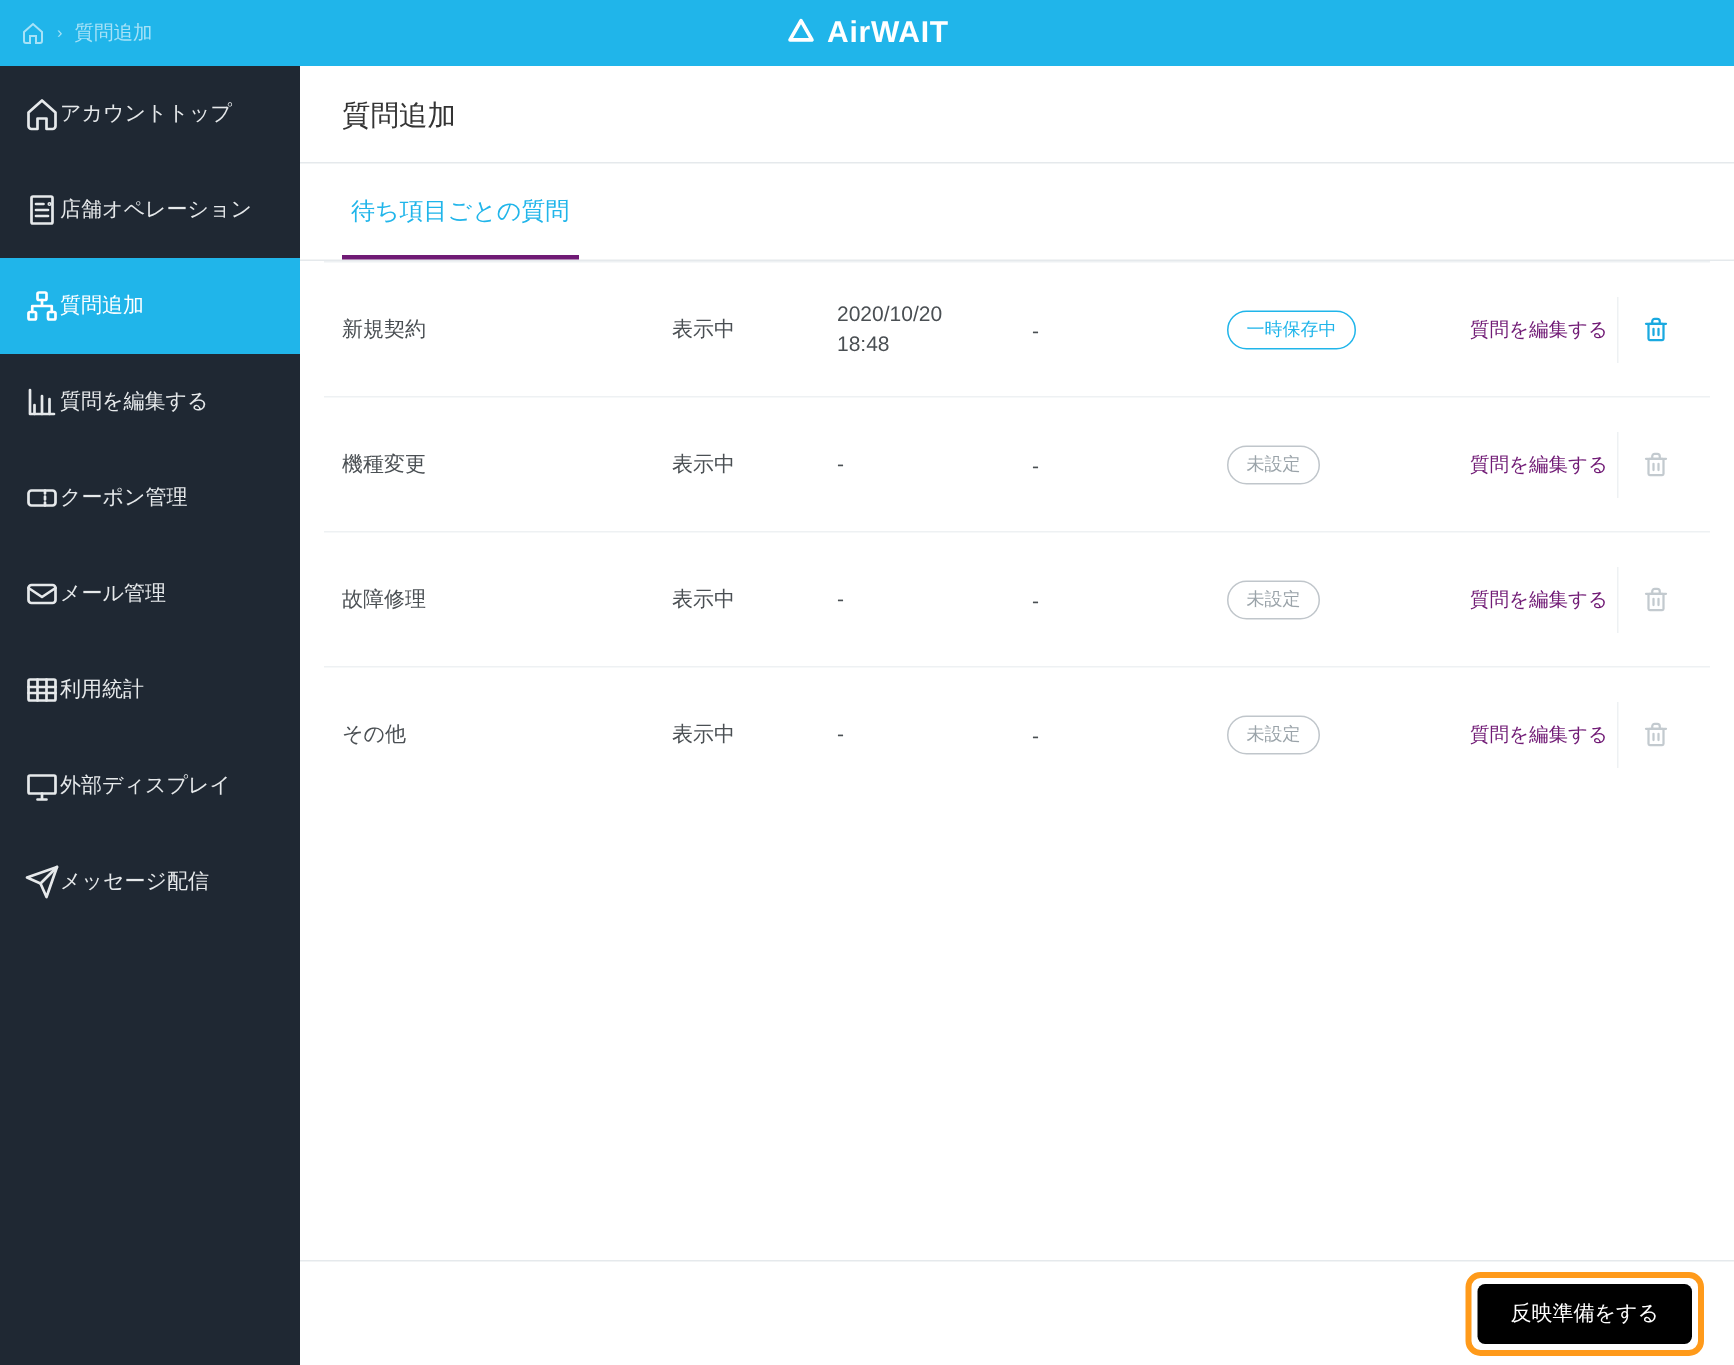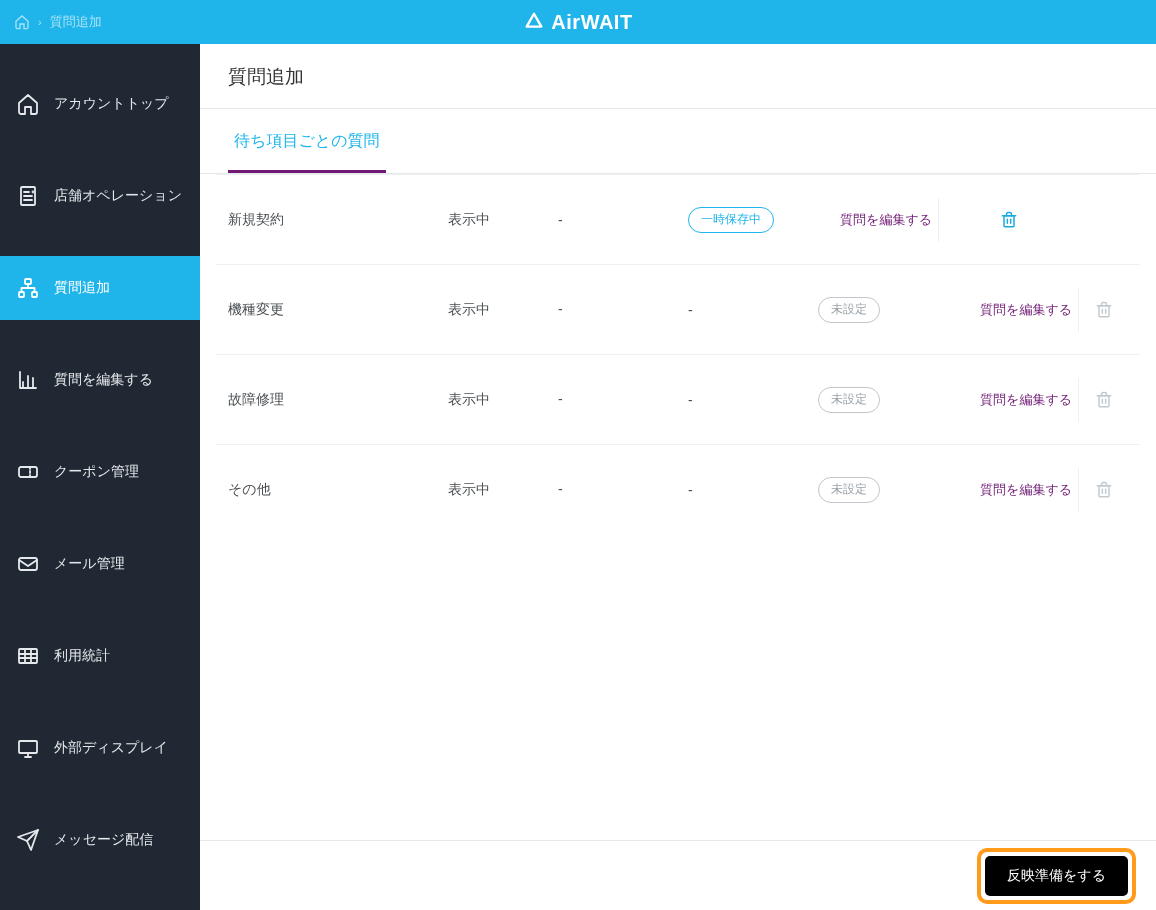--- a/index.html
+++ b/index.html
@@ -15,21 +15,21 @@
 .brand { margin: 0 auto; display: flex; align-items: center; gap: 6px; }
 .brand-logo { display:inline-flex; }
 .brand-text { font-size: 20px; font-weight: 700; letter-spacing: 0.5px; }
 .brand-text .wait { font-weight: 700; }
 
 
 .body { flex: 1; display: flex; min-height: 0; }
 
 
 .sidebar { width: 200px; background: #1f2833; color: #e6e9eb; display: flex; flex-direction: column; }
-.side-item { height: 64px; display: flex; align-items: center; gap: 14px; padding: 0 16px; cursor: pointer; font-size: 14px; color: #e6e9eb; margin-top: 28px; }
+.side-item { height: 64px; display: flex; align-items: center; padding: 0 16px; cursor: pointer; font-size: 14px; color: #e6e9eb; }
 .side-item.active { background: #20b5ea; color: #fff; }
 .side-item .ic { width: 24px; height: 24px; display: inline-flex; align-items: center; justify-content: center; }
 .side-item .ic svg { width: 24px; height: 24px; }
 
 
 .main { flex: 1; display: flex; flex-direction: column; min-width: 0; background: #fff; }
 .page-header { padding: 20px 28px 18px; border-bottom: 1px solid #e5e9ec; }
 .page-title { font-size: 19px; font-weight: 500; color: #333; }
 .tabs { padding: 0 28px; border-bottom: 1px solid #e5e9ec; display: flex; }
 .tab { padding: 22px 6px 18px; font-size: 16px; color: #20b5ea; border-bottom: 3px solid #701a75; cursor: pointer; }
@@ -173,20 +173,22 @@
         <h1 class="page-title">質問追加</h1>
       </div>
       <div class="tabs">
         <div class="tab">待ち項目ごとの質問</div>
       </div>
       <div class="table-wrap">
         <div id="tbody">
             <div class="trow">
               <div>新規契約</div>
               <div>表示中</div>
+              <div style="white-space:pre-line;line-height:1.4;">2020/10/20
+18:48</div>
               <div>-</div>
               <div class="cell-status">
                 <span class="badge saved">一時保存中</span>
               </div>
               <div class="edit-link">質問を編集する</div>
               <div class="del-cell active">
                 <svg viewBox="0 0 24 24" fill="none" stroke="#1aa9e0" stroke-width="1.8" stroke-linecap="round">
                   <path d="M4 7h16"></path>
                   <path d="M9 7V5a2 2 0 0 1 2-2h2a2 2 0 0 1 2 2v2"></path>
                   <rect x="6" y="7" width="12" height="13" rx="1"></rect>

